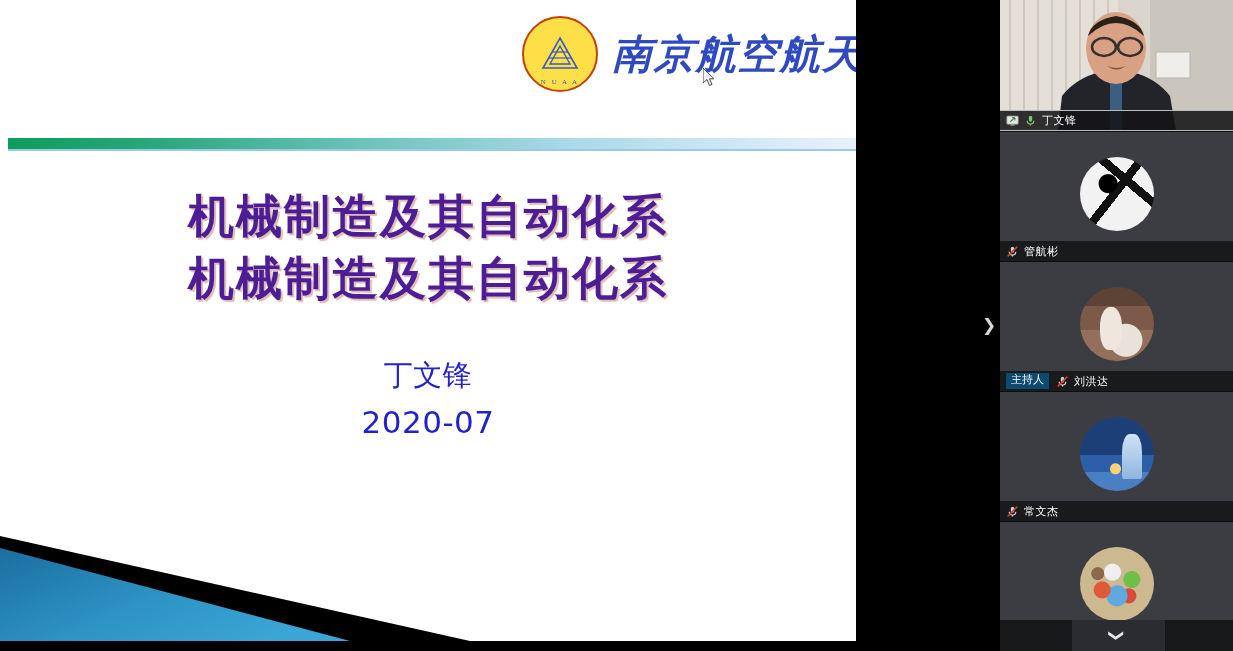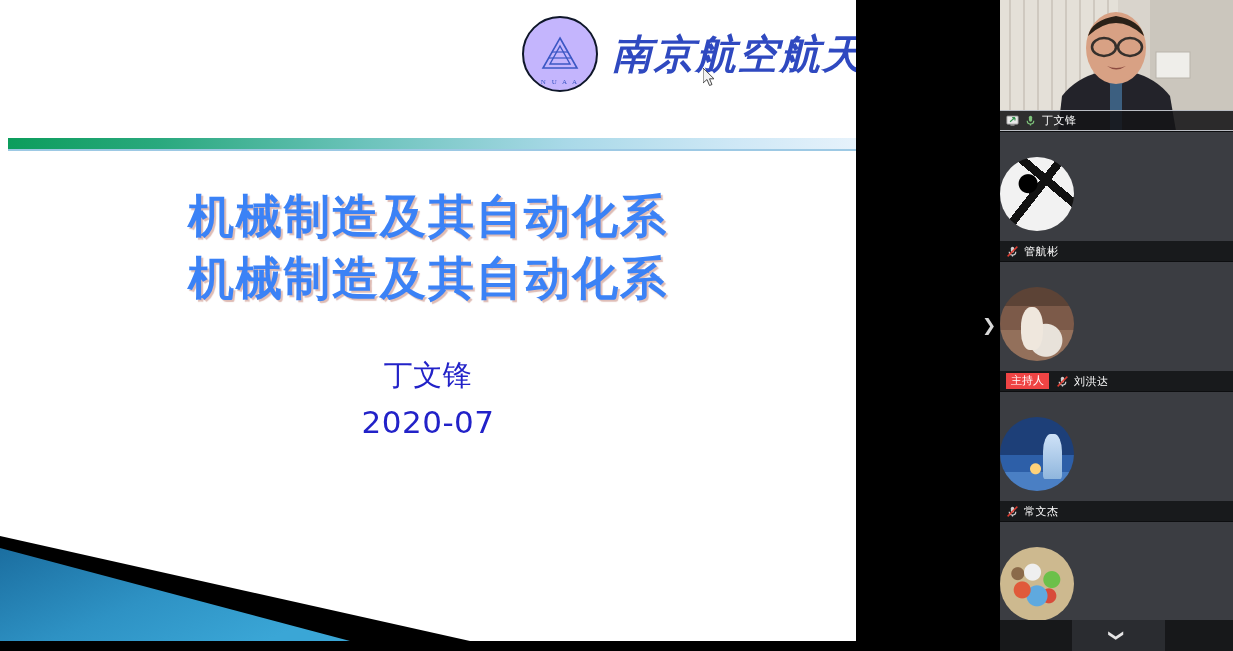--- a/index.html
+++ b/index.html
@@ -49,23 +49,23 @@
   .logo-wrap {
     position: absolute;
     left: 522px; top: 16px;
     display: flex;
     align-items: center;
     gap: 14px;
   }
   .logo-mark {
     width: 72px; height: 72px;
     border-radius: 50%;
-    border: 2px solid #0f172a;
+    border: 2px solid #c2410c;
     position: relative;
-    background: #c4b5fd;
+    background: #fde047;
     flex: 0 0 auto;
   }
   .logo-mark::before {
     content: "";
     position: absolute;
     left: 50%; top: 52%;
     transform: translate(-50%, -50%);
     width: 0; height: 0;
     border-left: 20px solid transparent;
     border-right: 20px solid transparent;
@@ -116,21 +116,21 @@
     position: absolute;
     left: 0; top: 185px;
     width: 856px;
     text-align: center;
   }
   .title-line {
     font-family: "DejaVu Sans", sans-serif;
     font-weight: bold;
     font-size: 46px;
     line-height: 1.35;
-    color: #3b82f6;
+    color: #4c1d95;
     letter-spacing: 2px;
     text-shadow: 2px 2px 1px rgba(160,60,40,0.35);
   }
 
   .sub-block {
     position: absolute;
     left: 0; top: 352px;
     width: 856px;
     text-align: center;
   }
@@ -187,20 +187,21 @@
   }
   .tile.active-speaker {
     height: 131px;
     background: #2b2d30;
   }
   .tile.avatar-tile {
     height: 129px;
     background: #3b3d42;
     display: flex;
     align-items: center;
+    justify-content: center;
   }
   .tile-video {
     position: absolute;
     inset: 0;
   }
   .avatar {
     width: 74px; height: 74px;
     border-radius: 50%;
     position: relative;
     overflow: hidden;
@@ -268,24 +269,24 @@
     width: 233px;
   }
   .tile-label .name {
     color: #ffffff;
     font-size: 11px;
     font-family: "DejaVu Sans", sans-serif;
     white-space: nowrap;
     letter-spacing: 0.5px;
   }
   .host-badge {
-    background: #ef4444;
+    background: #0c4a6e;
     color: #ffffff;
     font-size: 11px;
-    font-family: Liberation Sans, sans-serif;
+    font-family: Liberation Mono, monospace;
     padding: 1px 5px 2px 5px;
     margin-right: 2px;
     line-height: 1.2;
   }
   .icon {
     width: 13px; height: 13px;
     flex: 0 0 auto;
     display: block;
   }
 

